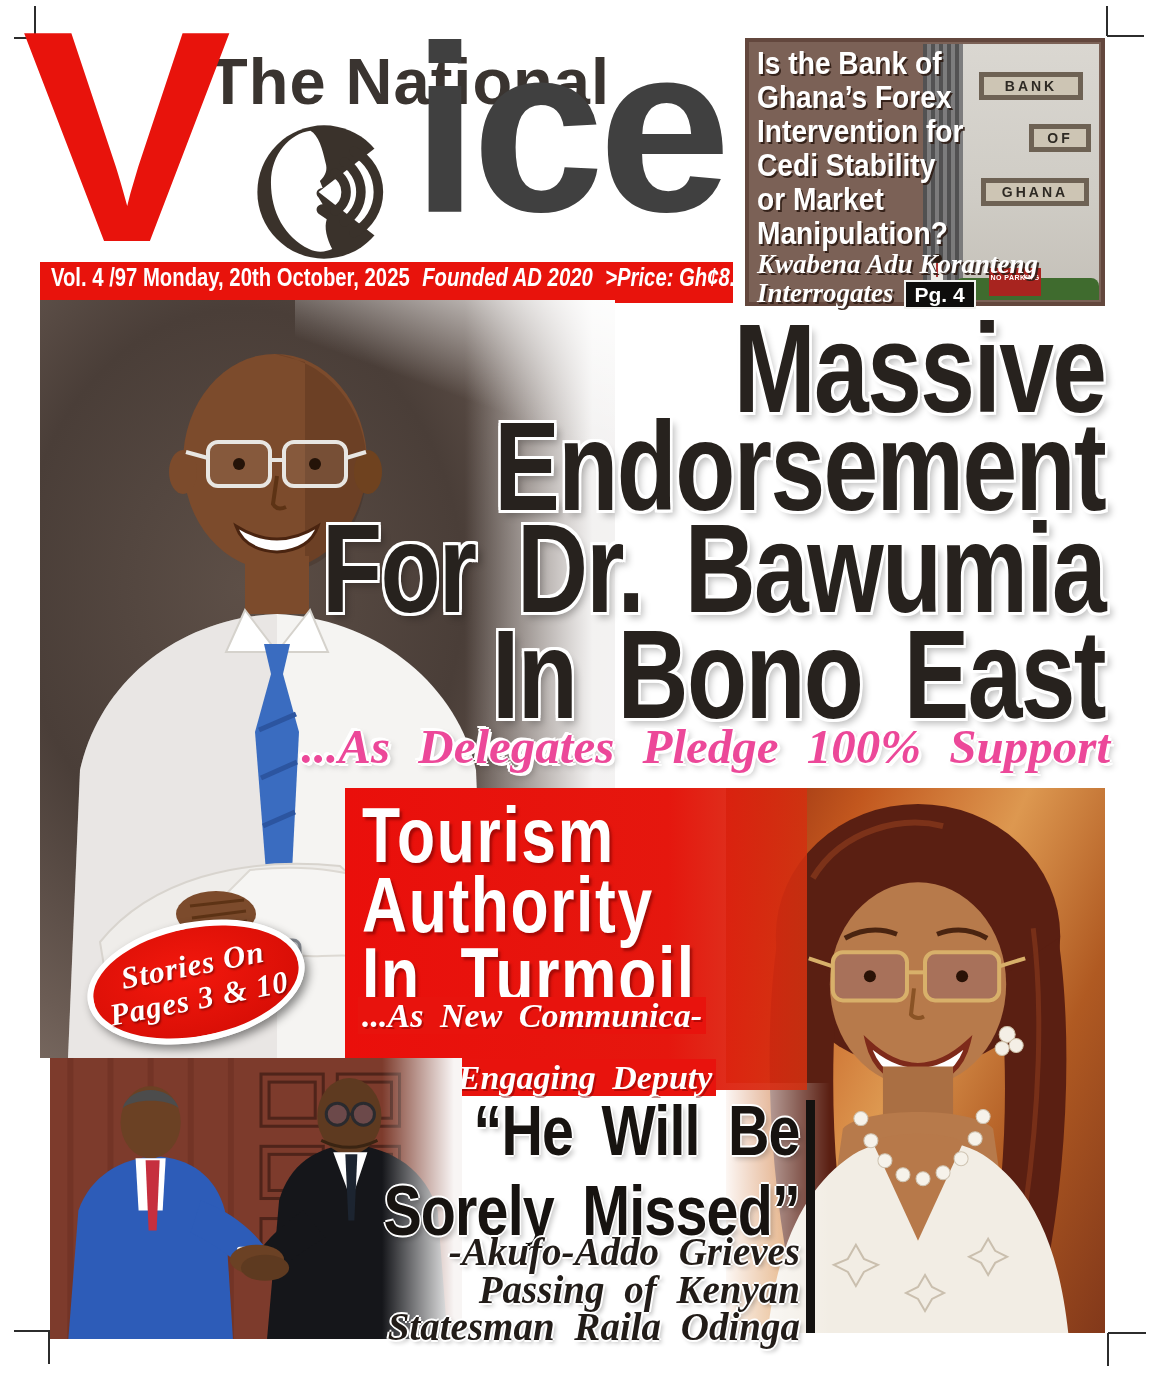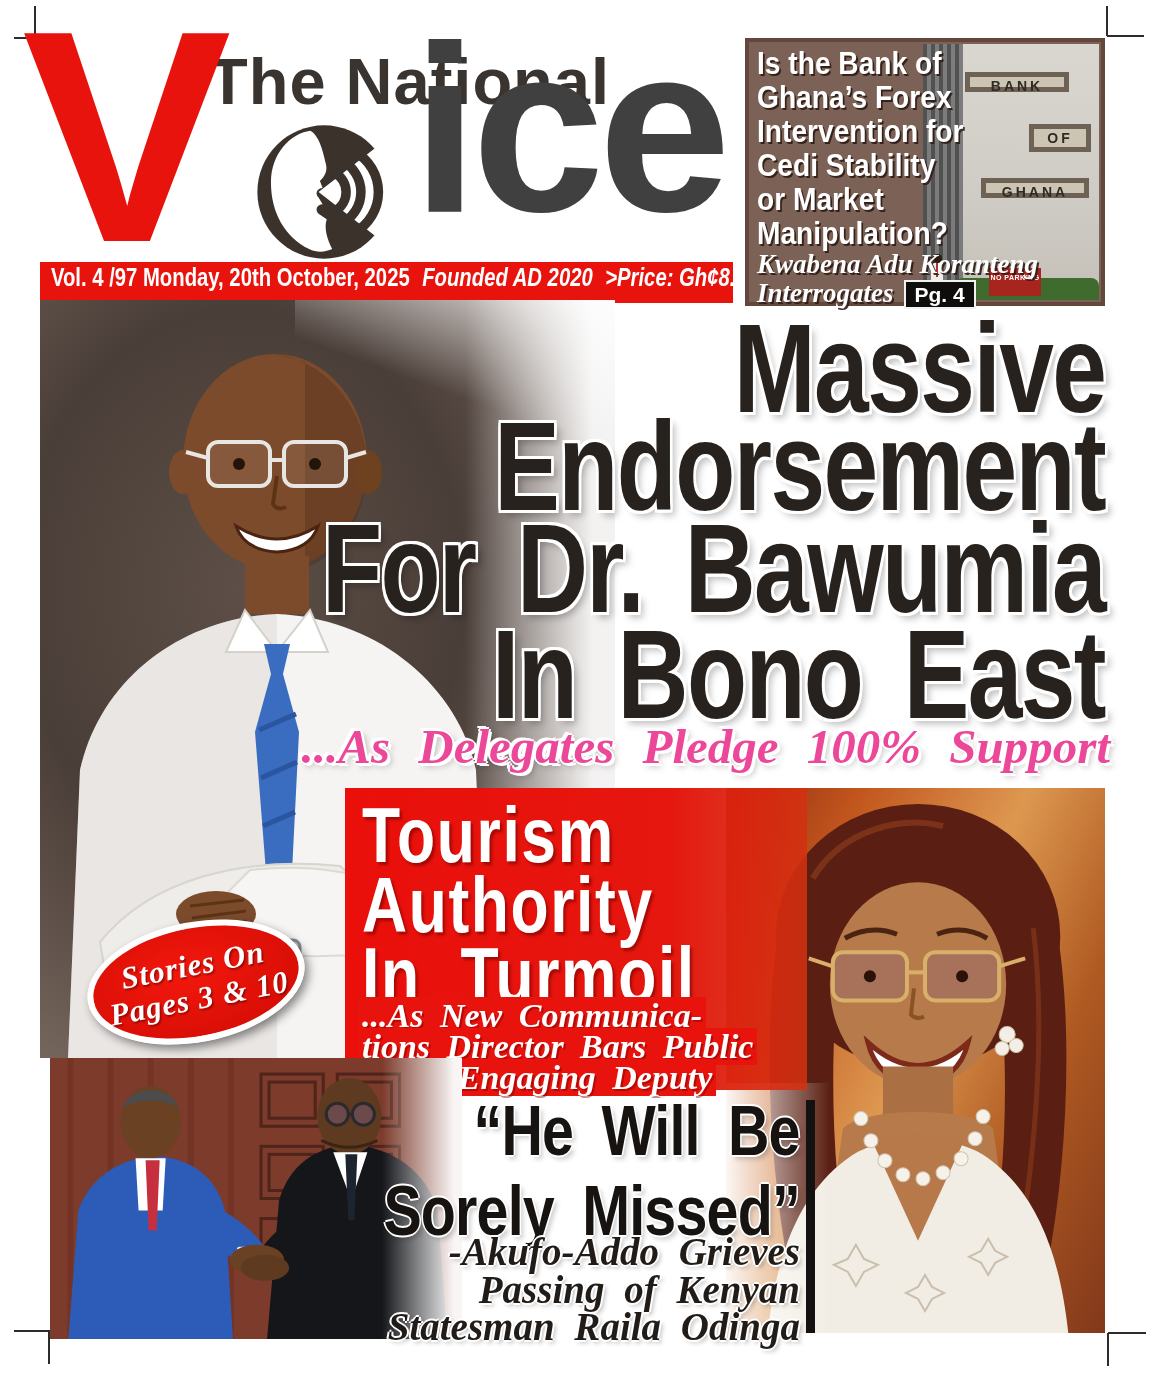--- a/index.html
+++ b/index.html
@@ -49,23 +49,23 @@
     position:absolute; left:0; top:0; width:40px; height:100%;
     background:repeating-linear-gradient(90deg,#3c3c3e 0 4px,#6e6e70 4px 8px),
                repeating-linear-gradient(0deg,#3c3c3e 0 4px,#5a5a5c 4px 10px);
     opacity:.85;
   }
   .bank-sign{
     position:absolute; background:#cdc5b4; border:5px solid #6e6254;
     color:#2e2a24; font-weight:700; text-align:center; letter-spacing:3px;
     font-size:14px; line-height:18px; box-sizing:border-box;
   }
-  .sign-bank{left:42px; top:28px; width:104px; height:20px;}
+  .sign-bank{left:56px; top:28px; width:104px; height:28px;}
   .sign-of{left:78px; top:80px; width:62px; height:28px;margin-left:28px;}
-  .sign-ghana{left:58px; top:134px; width:108px; height:20px;}
+  .sign-ghana{left:58px; top:134px; width:108px; height:28px;}
   .bank-hedge{
     position:absolute; left:32px; bottom:0; width:144px; height:22px;
     background:#3f6b2e; border-radius:8px 8px 0 0;
   }
   .no-parking{
     position:absolute; left:66px; bottom:4px; width:52px; height:28px;
     background:#a8241f; color:#fff; font-weight:700; font-size:7px;
     text-align:center; line-height:9px; padding-top:5px; box-sizing:border-box;
     letter-spacing:.5px;
   }
@@ -351,21 +351,20 @@
       </g>
     </svg>
     <div class="woman-fade-bl"></div>
   </div>
 
   <div class="abs tourism-card">
     <div class="t-hl t-hl1">Tourism</div>
     <div class="t-hl t-hl2">Authority</div>
     <div class="t-hl t-hl3">In Turmoil</div>
     <div class="t-sub ts1"><span>...As New Communica-</span></div>
-    <div class="t-sub ts2"><span>tions Director Bars Public</span></div>
     <div class="t-sub ts3"><span>From Engaging Deputy</span></div>
   </div>
 
   <div class="abs stories-badge">
     <div class="badge-oval">
       <div class="badge-line">Stories On</div>
       <div class="badge-line">Pages 3 &amp; 10</div>
     </div>
   </div>
 

